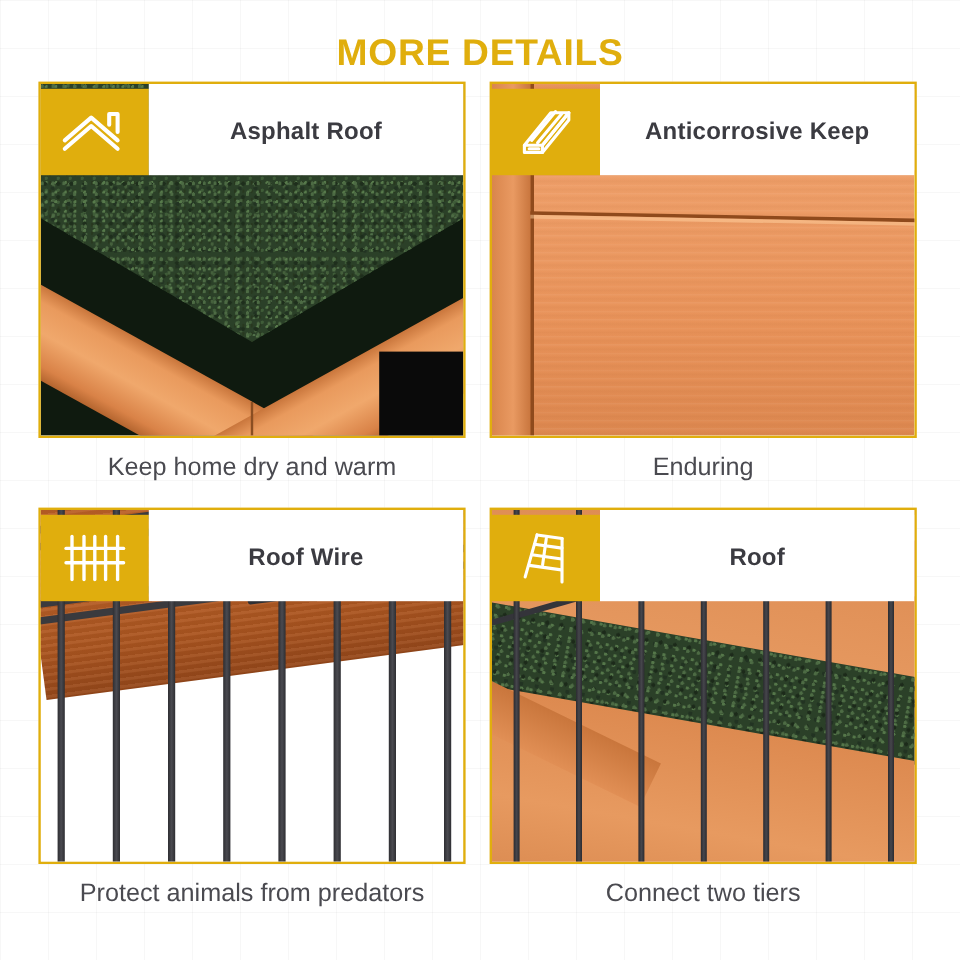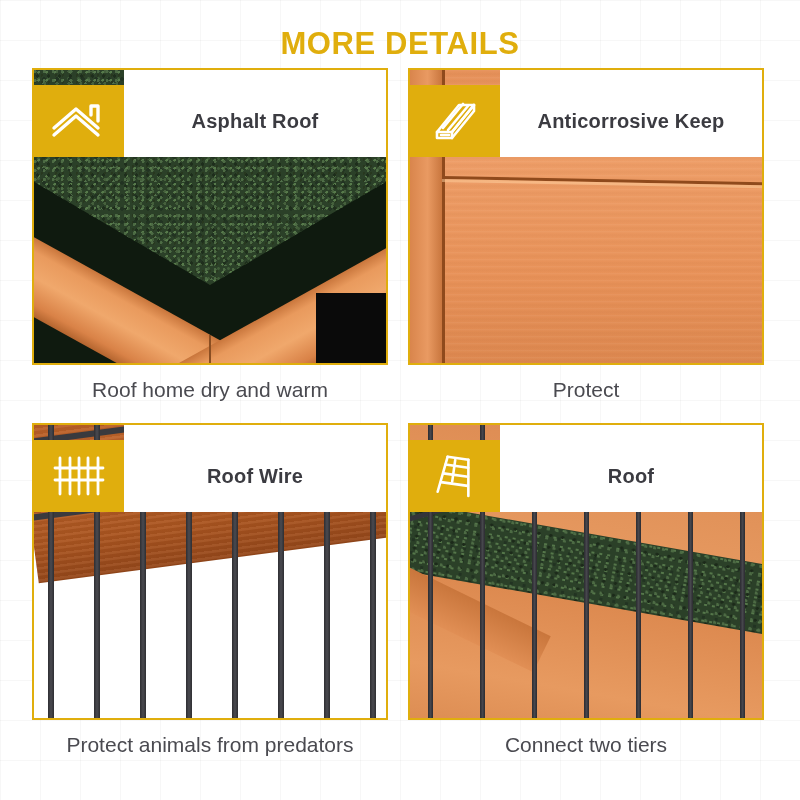--- a/index.html
+++ b/index.html
@@ -49,21 +49,21 @@
     position: relative;
     height: 297px;
     border: 2px solid #e0ae0d;
     background: #ffffff;
     overflow: hidden;
   }
 
   
   .card-header {
     position: absolute;
-    top: 15px; left: 0; right: 0;
+    top: 4px; left: 0; right: 0;
     height: 72px;
     display: flex;
     align-items: stretch;
     z-index: 3;
     background: transparent;
   }
 
   .icon-box {
     width: 90px;
     background: #e0ae0d;
@@ -383,21 +383,21 @@
             <svg width="56" height="40" viewBox="0 0 56 40" fill="none" stroke="#ffffff" stroke-width="3.4" stroke-linecap="round" stroke-linejoin="round">
               <path d="M3 27 L25 8 L47 27"></path>
               <path d="M3 34 L25 15 L47 34"></path>
               <path d="M40 14 L40 5 L47 5 L47 20"></path>
             </svg>
           </div>
           <div class="header-label">Asphalt Roof</div>
         </div>
 
       </div>
-      <div class="caption">Roof home dry and warm</div>
+      <div class="caption">Keep home dry and warm</div>
     </div>
 
     <div class="card">
       <div class="frame">
 
         <div class="photo">
           <div class="photo-clip">
             <div class="p2-bg"></div>
             <div class="p2-grain"></div>
             <div class="p2-vpost"></div>
@@ -418,21 +418,21 @@
               <path d="M23 39 L45 12 L45 6"></path>
               <path d="M14 29 L34 5"></path>
               <path d="M19 31 L39 7"></path>
               <path d="M12 36 L20 36"></path>
             </svg>
           </div>
           <div class="header-label">Anticorrosive Keep</div>
         </div>
 
       </div>
-      <div class="caption">Protect</div>
+      <div class="caption">Enduring</div>
     </div>
 
     <div class="card">
       <div class="frame">
 
         <div class="photo">
           <div class="photo-clip">
             <div class="p3-bg"></div>
             <div class="p3-wood">
               <div class="p3-wood-grain"></div>

